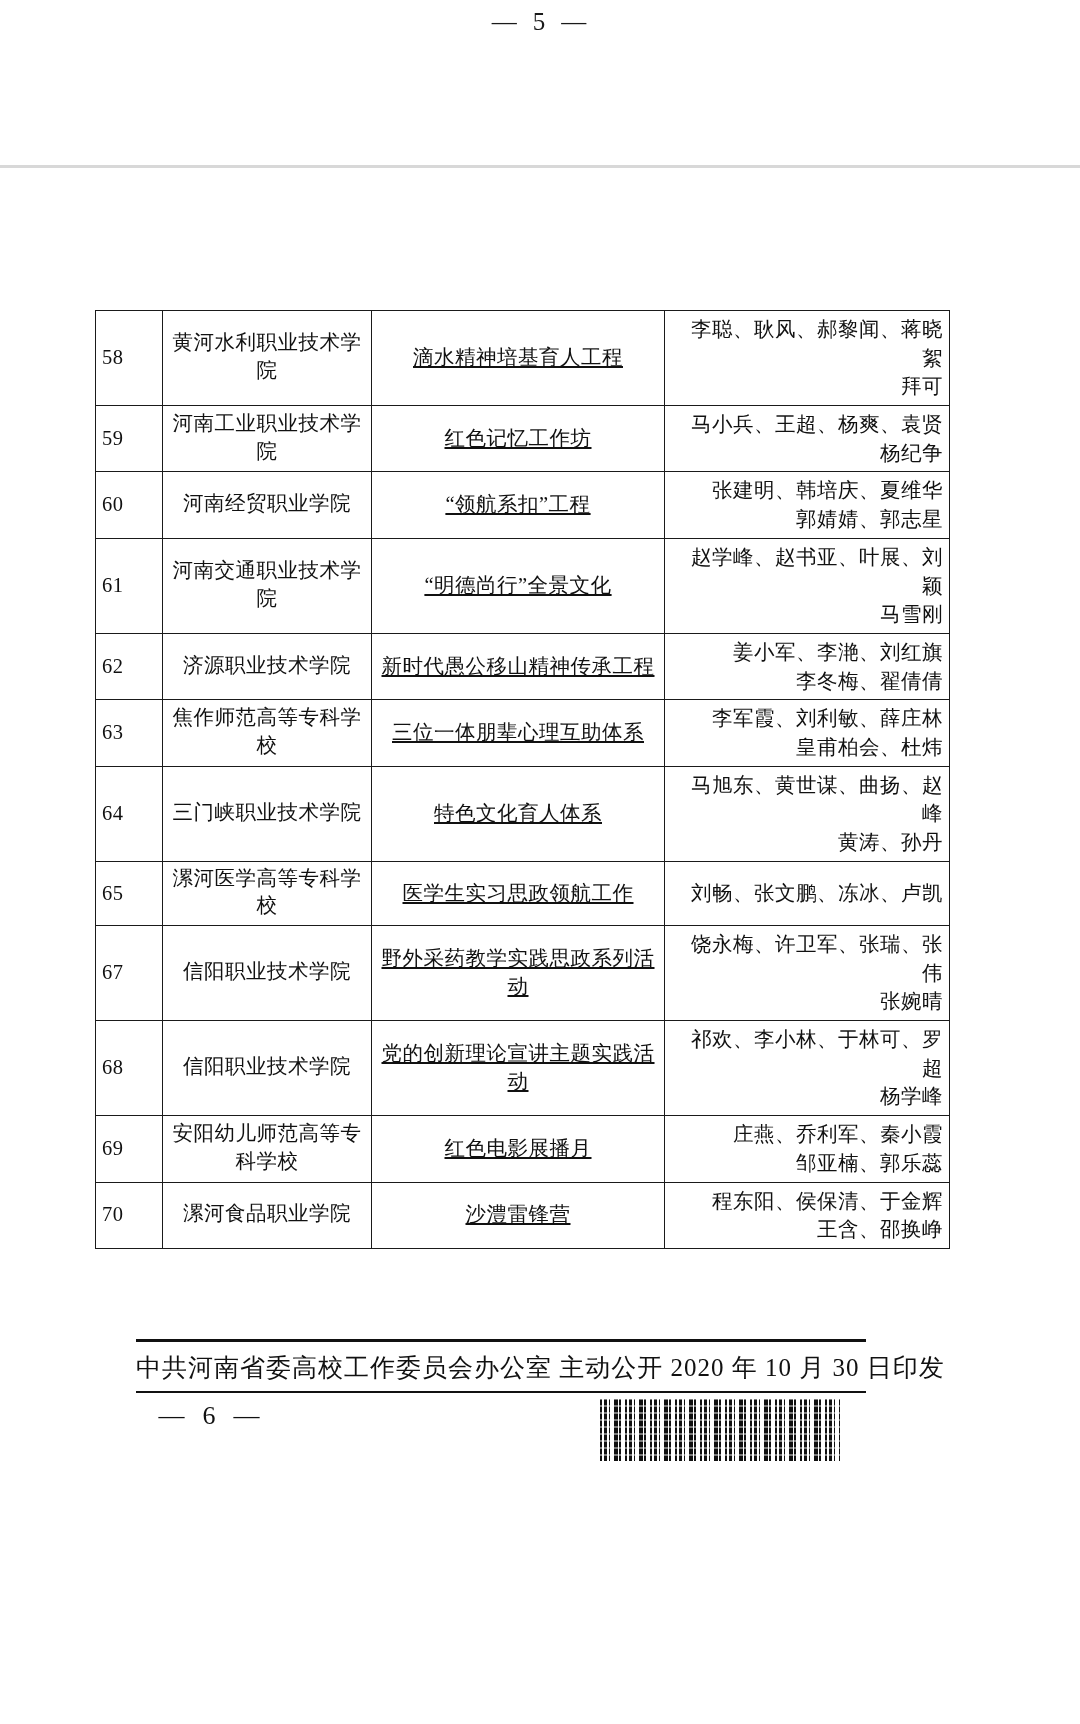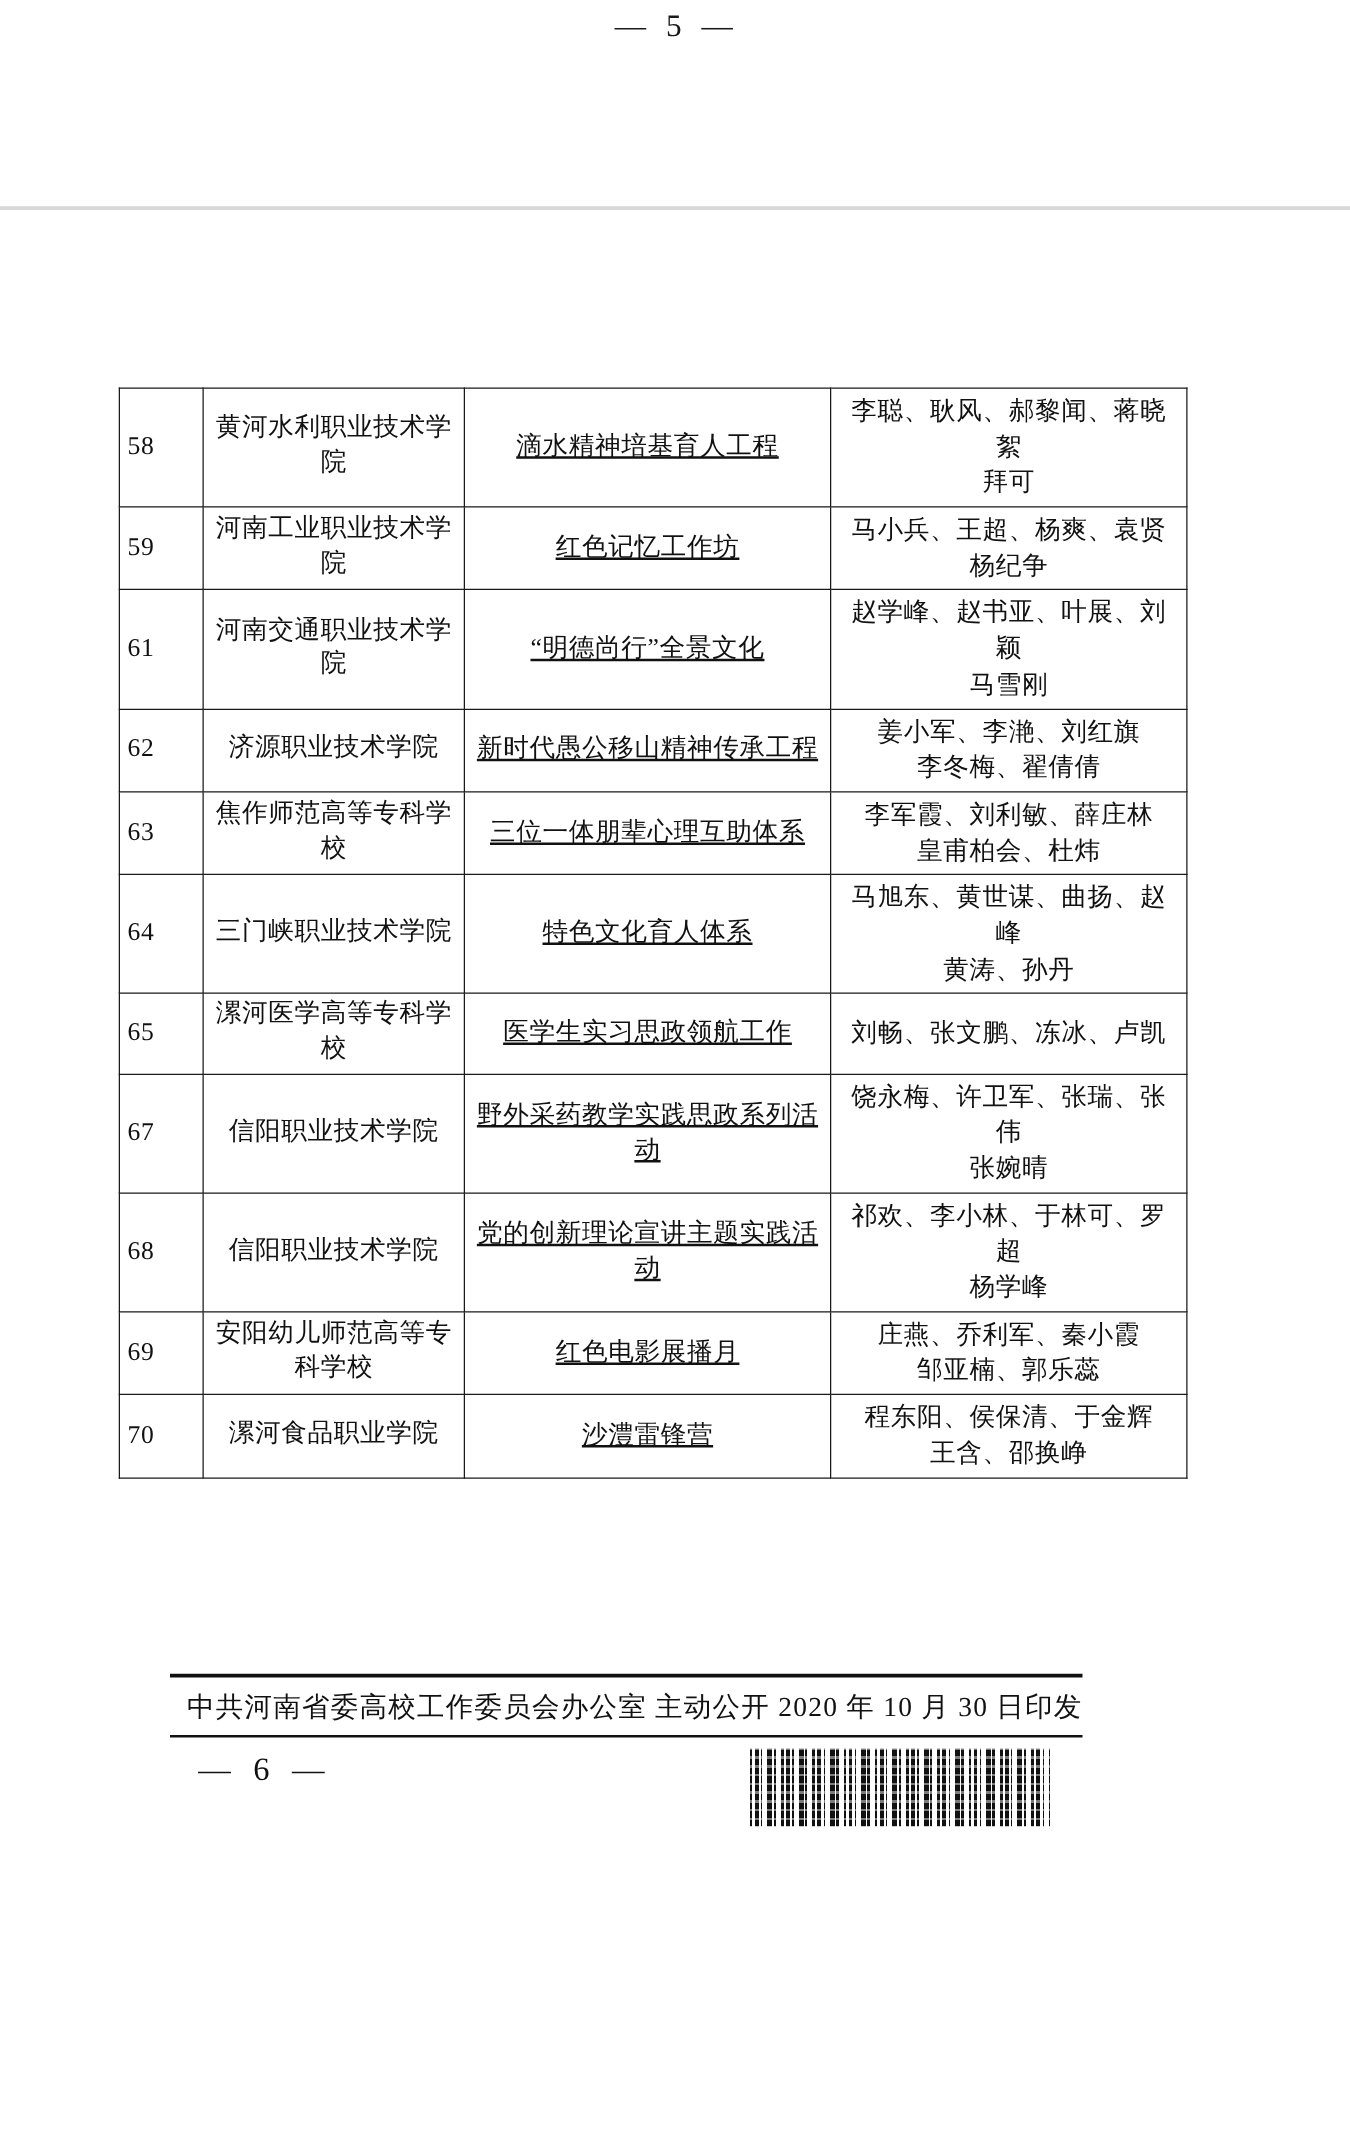--- a/index.html
+++ b/index.html
@@ -84,43 +84,43 @@
     text-align: center;
     font-family: Liberation Mono, monospace;
   }
   td.col-project {
     width: 280px;
     text-align: center;
     text-decoration: underline;
   }
   td.col-people {
     width: 272px;
-    text-align: center;
+    text-align: right;
     padding-left: 9px;
     letter-spacing: 0px;
   }
   .two-line {
     line-height: 1.4;
   }
 
   
   .footer-block {
     position: absolute;
     left: 136px;
     top: 1168px;
     width: 730px;
   }
   .footer-rule-top {
     border-top: 3px solid #111;
     width: 730px;
     height: 0;
   }
   .footer-text {
-    font-size: 22px;
-    text-align: right;
+    font-size: 25px;
+    text-align: left;
     padding: 9px 0 7px 0;
     letter-spacing: 1px;
     white-space: nowrap;
   }
   .footer-rule-bottom {
     border-top: 2px solid #111;
     width: 730px;
     height: 0;
   }
 
@@ -192,20 +192,29 @@
         <tr>
           <td class="col-no">59</td>
           <td class="col-school">河南工业职业技术学院</td>
           <td class="col-project">红色记忆工作坊</td>
           <td class="col-people">
             <div class="two-line">马小兵、王超、杨爽、袁贤</div>
             <div class="two-line">杨纪争</div>
           </td>
         </tr>
 
+        <tr>
+          <td class="col-no">60</td>
+          <td class="col-school">河南经贸职业学院</td>
+          <td class="col-project">“领航系扣”工程</td>
+          <td class="col-people">
+            <div class="two-line">张建明、韩培庆、夏维华</div>
+            <div class="two-line">郭婧婧、郭志星</div>
+          </td>
+        </tr>
 
         <tr>
           <td class="col-no">61</td>
           <td class="col-school">河南交通职业技术学院</td>
           <td class="col-project">“明德尚行”全景文化</td>
           <td class="col-people">
             <div class="two-line">赵学峰、赵书亚、叶展、刘颖</div>
             <div class="two-line">马雪刚</div>
           </td>
         </tr>

